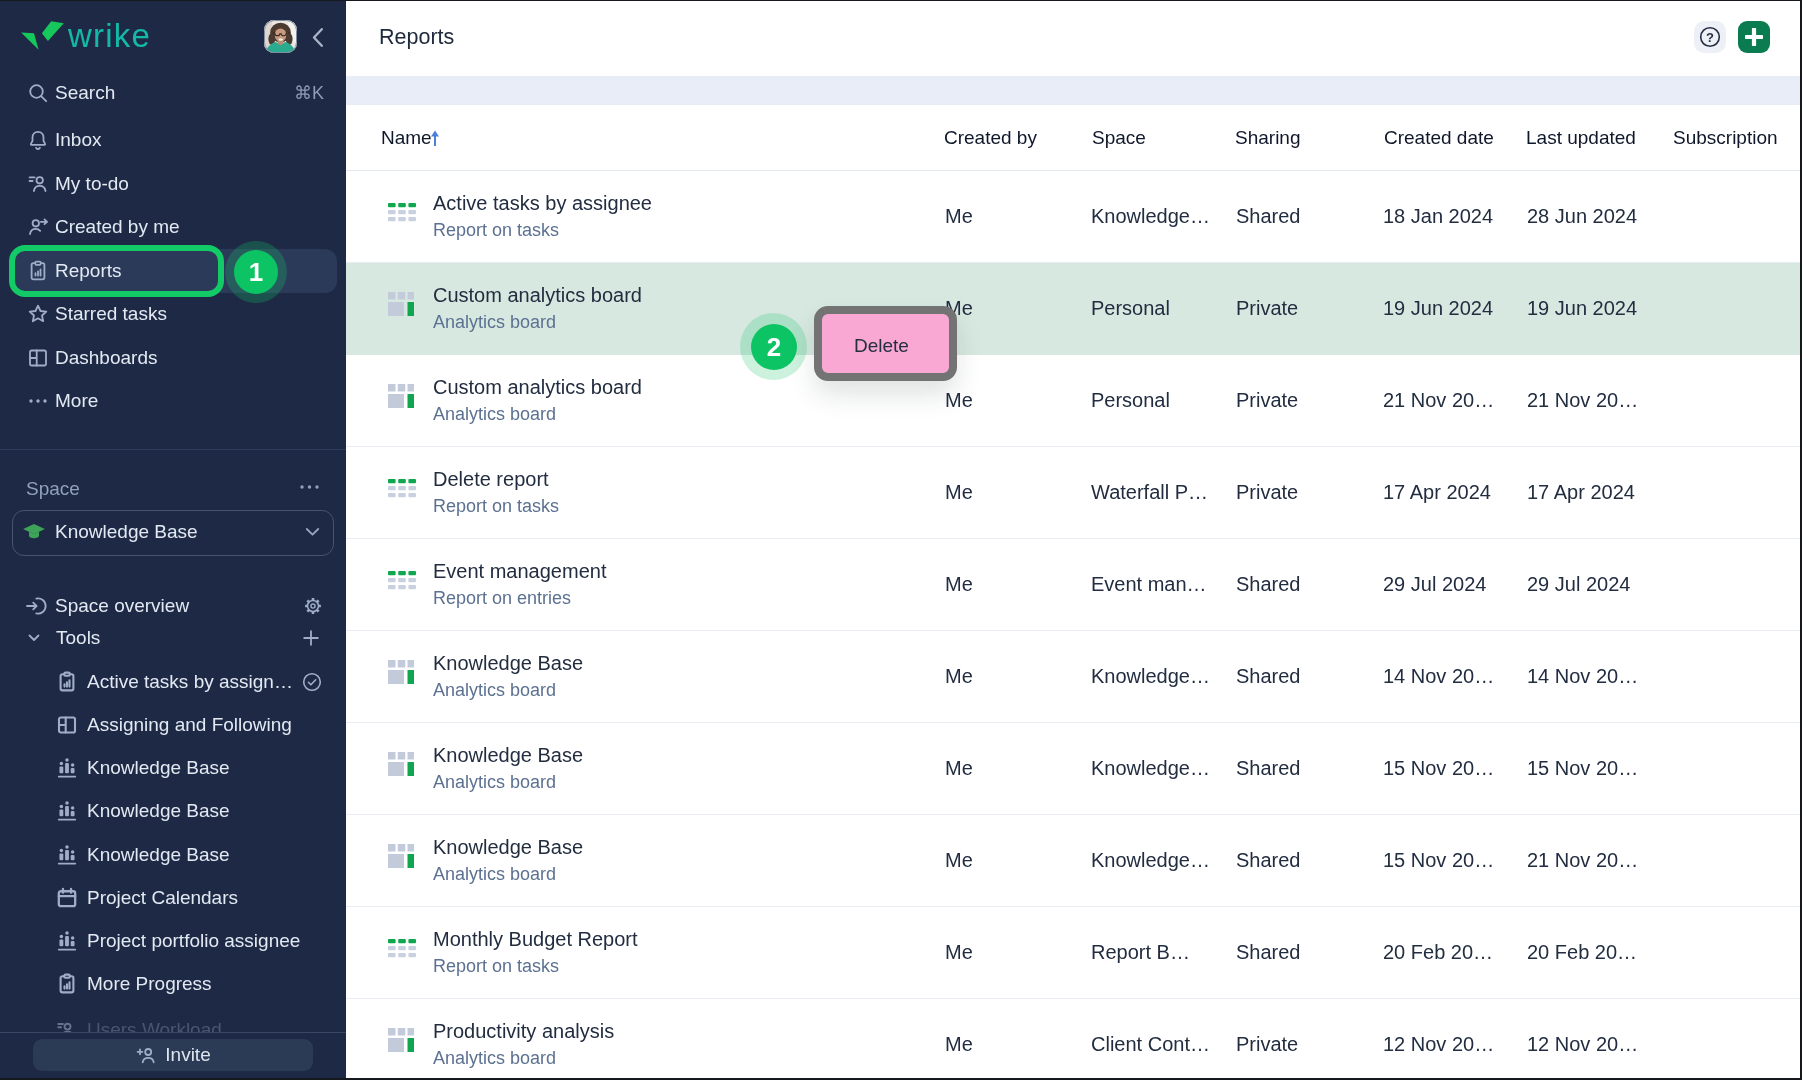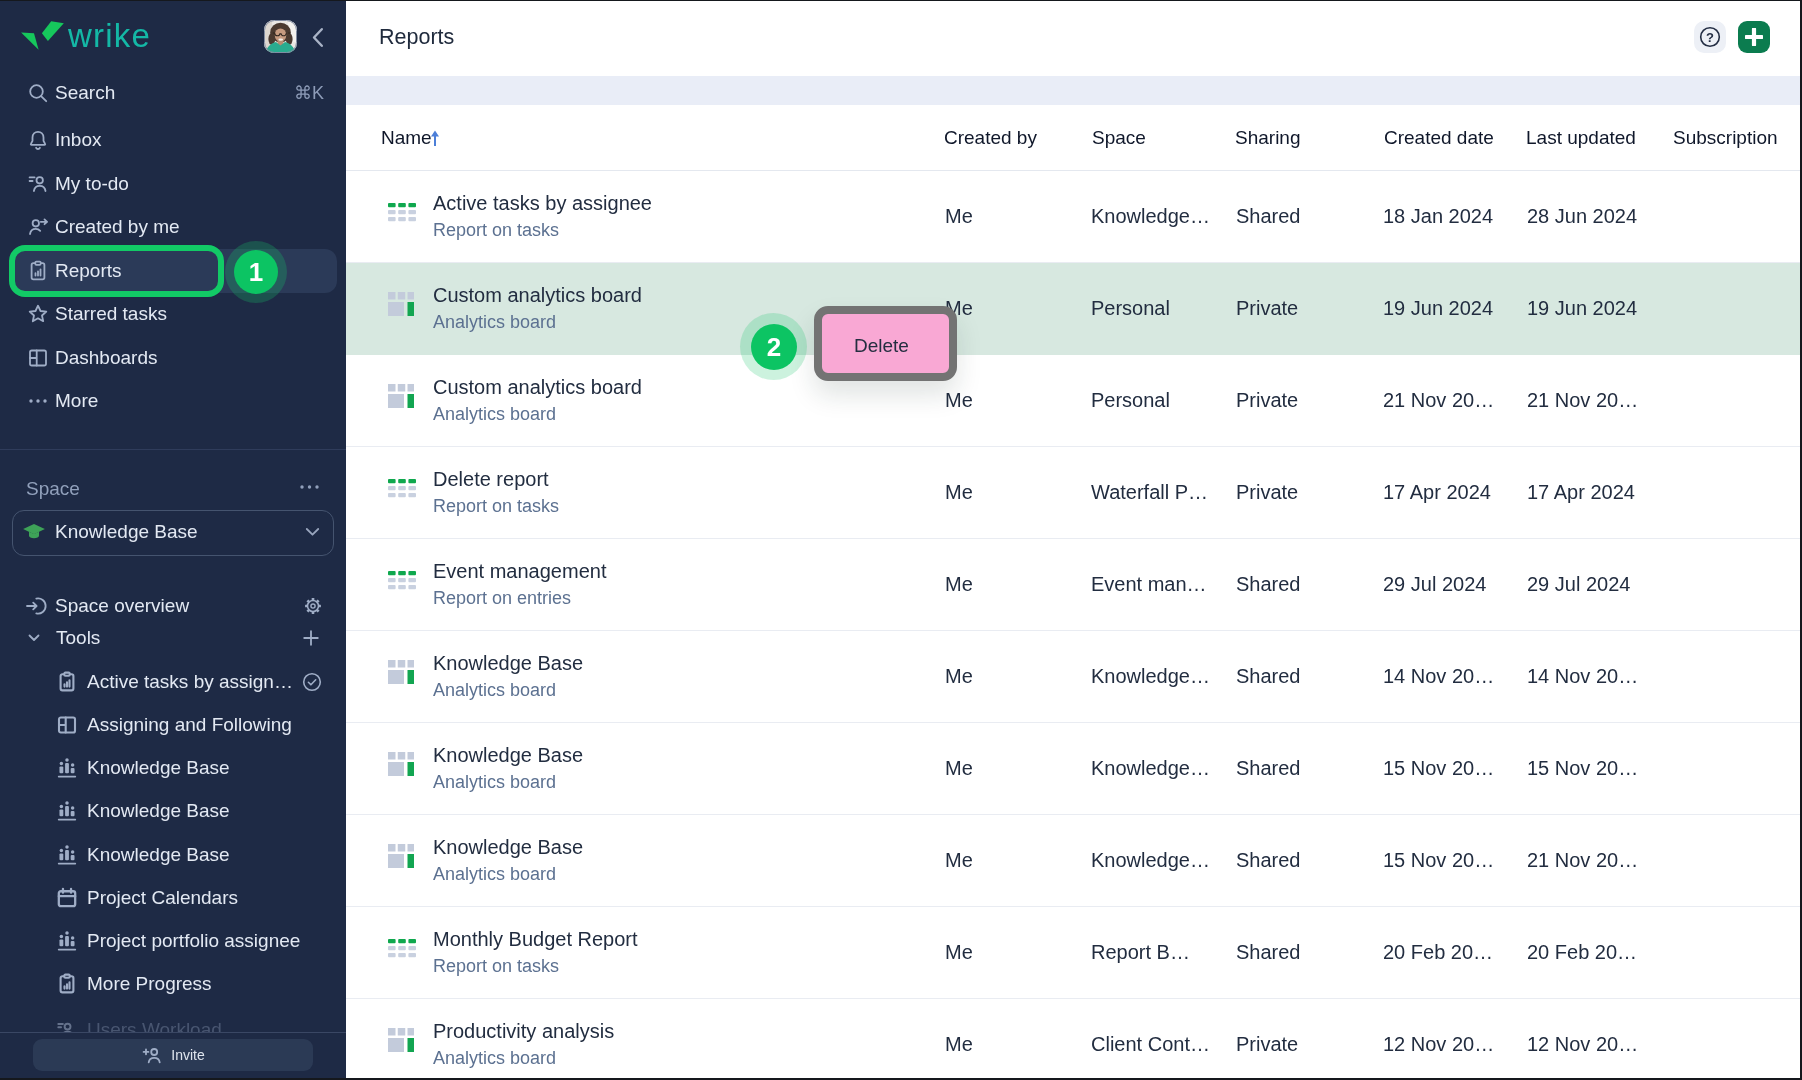--- a/index.html
+++ b/index.html
@@ -526,19 +526,19 @@
         <span class="lb" style="opacity:.85">Users Workload</span>
       </div>
 
   <div class="abs" style="left:0;top:1032px;width:346px;height:48px;background:#1e2a45;border-top:1px solid #3a4764"></div>
   <div class="abs" style="left:33px;top:1039px;width:280px;height:32px;border-radius:9px;background:#2b3a55;display:flex;align-items:center;justify-content:center;gap:8px">
     <svg class="ic" width="22" height="22" viewBox="0 0 22 22">
           <path d="M2.6 7.9h4.8M5 5.5v4.8"></path>
           <circle cx="13.2" cy="8" r="3"></circle>
           <path d="M7.7 18.3c.4-2.8 2.6-4.5 5.5-4.5s5.1 1.7 5.5 4.5"></path>
         </svg>
-    <span style="font-size:14px;color:#dfe5ee">Invite</span>
+    <span style="font-size:19px;color:#dfe5ee">Invite</span>
       </div>
 </div>
 <div class="edge" style="left:0;top:0;width:1802px;height:1px"></div>
 <div class="edge" style="left:1800px;top:0;width:2px;height:1080px"></div>
 <div class="edge" style="left:0;top:1078px;width:1802px;height:2px"></div>
 </div>
 
 </body></html>

